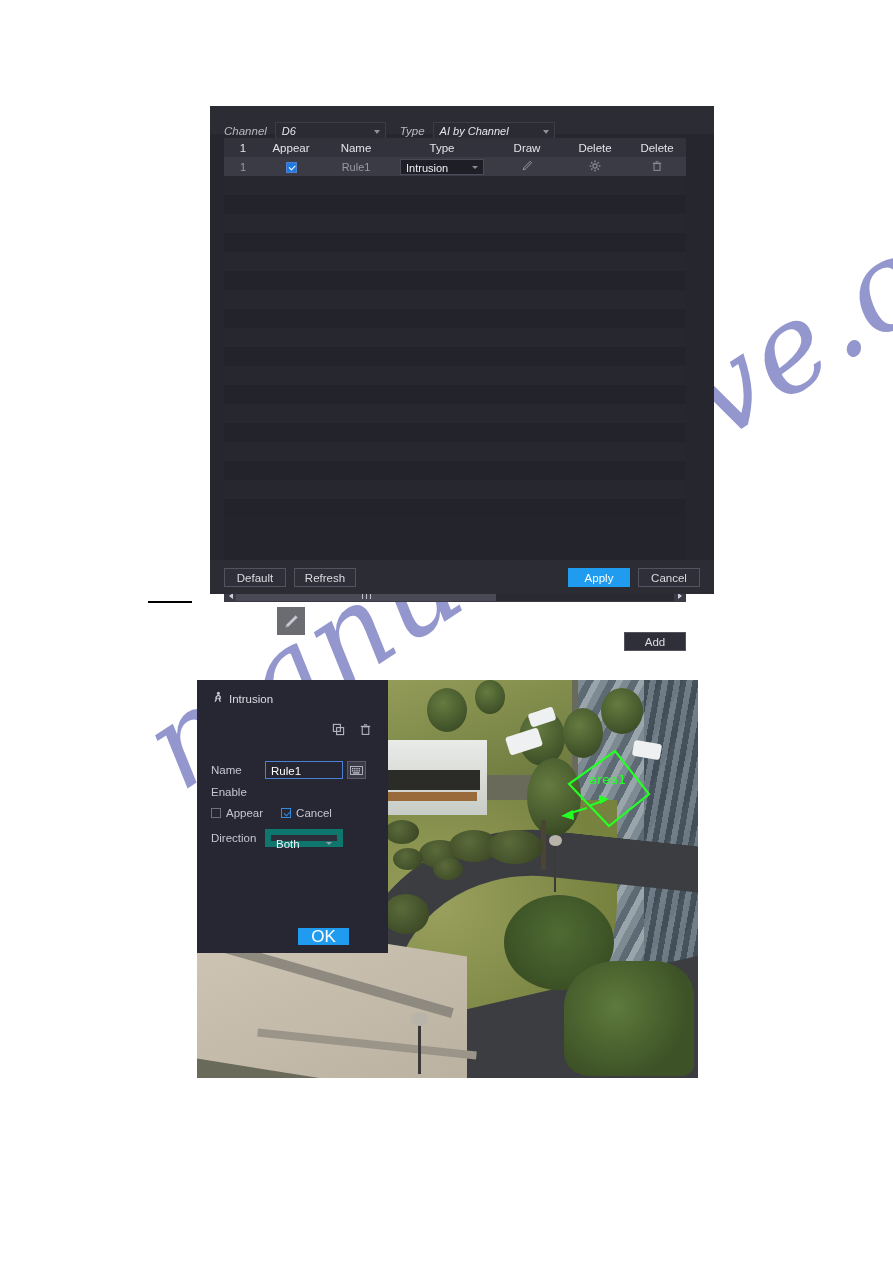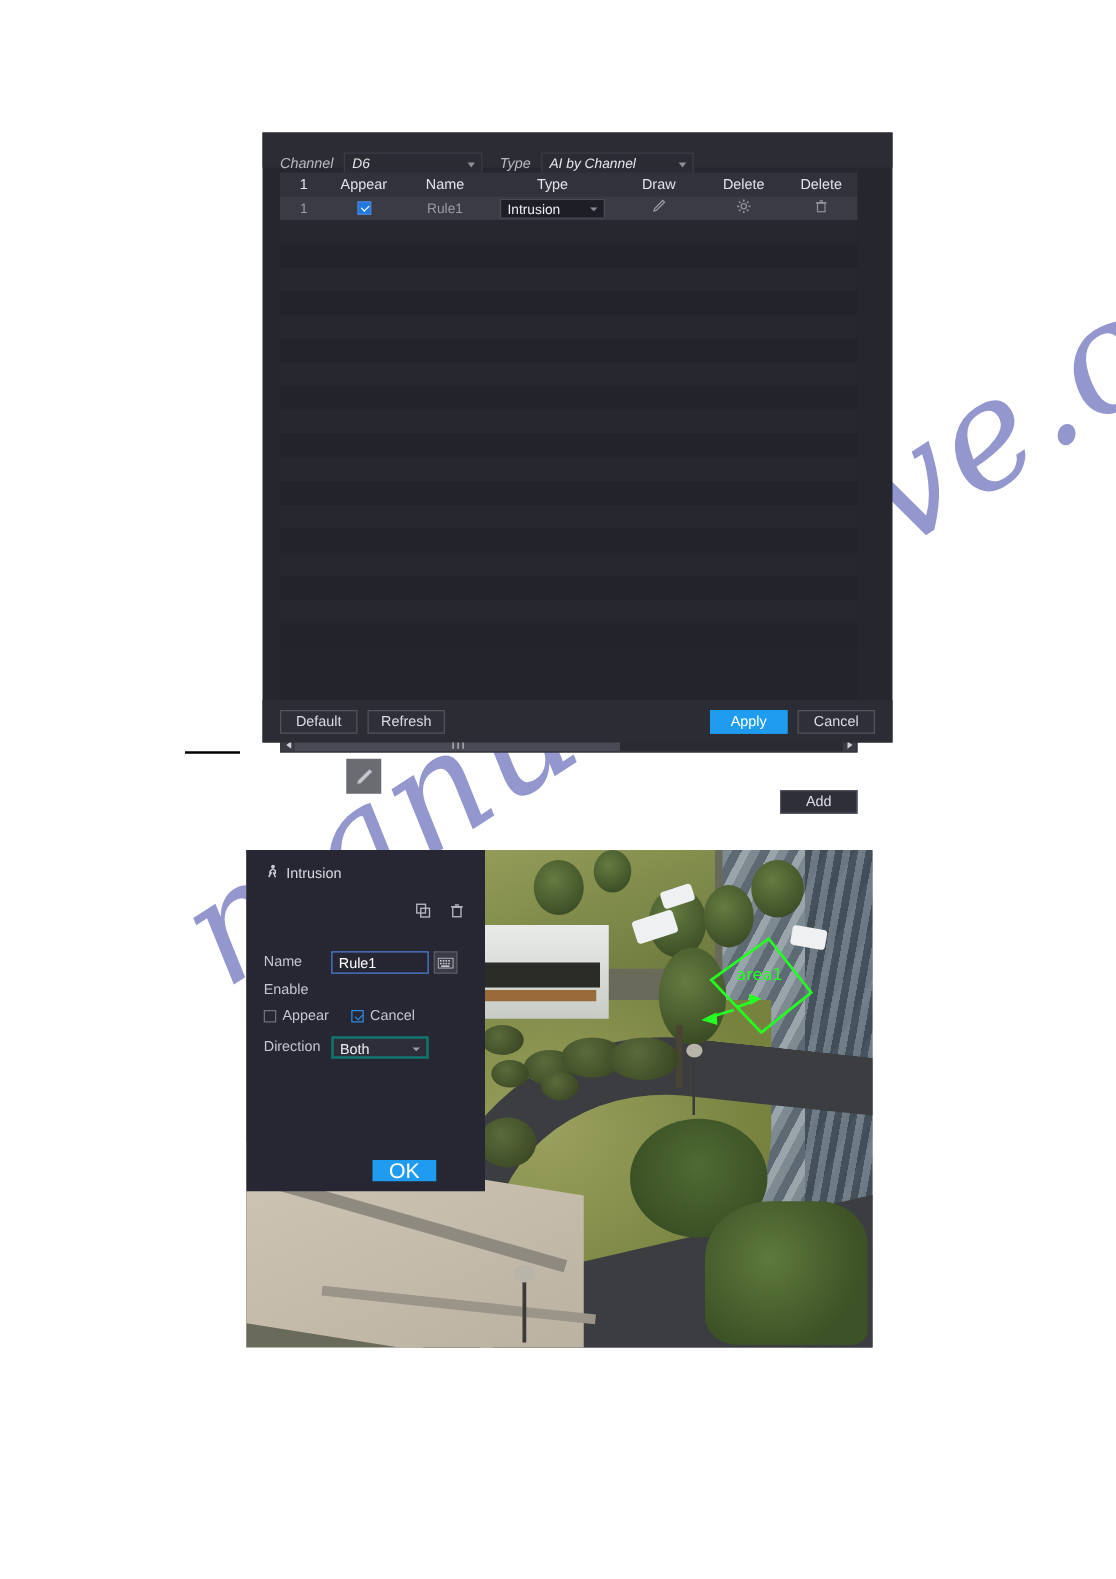--- a/index.html
+++ b/index.html
@@ -326,21 +326,21 @@
   }
   .chk2.on { border-color:#2f8ae0; }
   .chk2.on:after {
     content:""; position:absolute; left:1.5px; top:1.5px;
     width:5px; height:2.5px;
     border-left:1.6px solid #2f8ae0; border-bottom:1.6px solid #2f8ae0;
     transform:rotate(-45deg);
   }
   .dirsel {
     position:relative; width:78px; height:18px; line-height:18px;
-    background:#2e2e3a; border:2px solid #0f766e;
+    background:#2e2e3a; border:6px solid #0f766e;
     color:#f0f0f6; font-size:11.5px; padding-left:5px; box-sizing:border-box;
   }
   .dirsel .caret {
     position:absolute; right:5px; top:7px;
     width:0;height:0;
     border-left:3px solid transparent;border-right:3px solid transparent;
     border-top:3.5px solid #9a9aa8;
   }
   .ok-btn {
     position:absolute; left:101px; top:248px;

